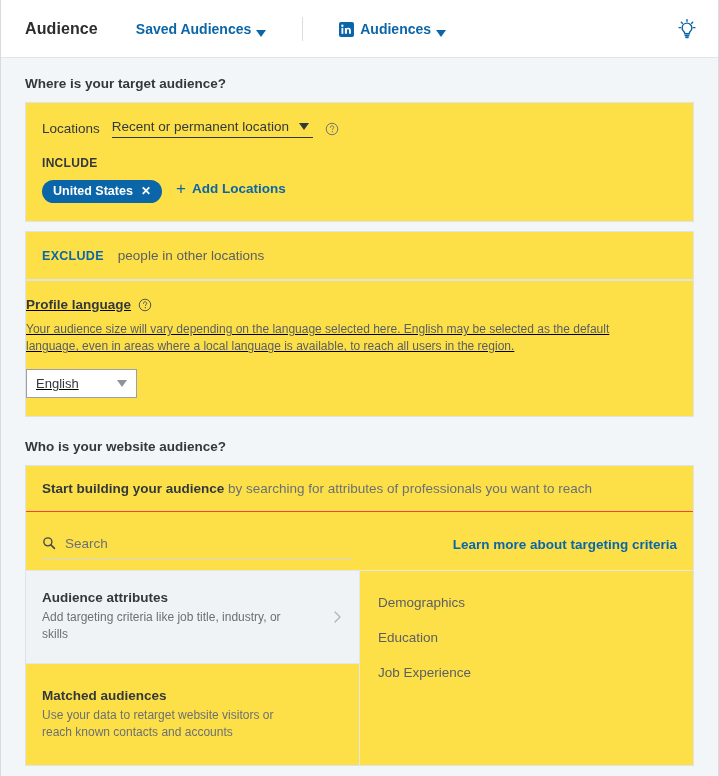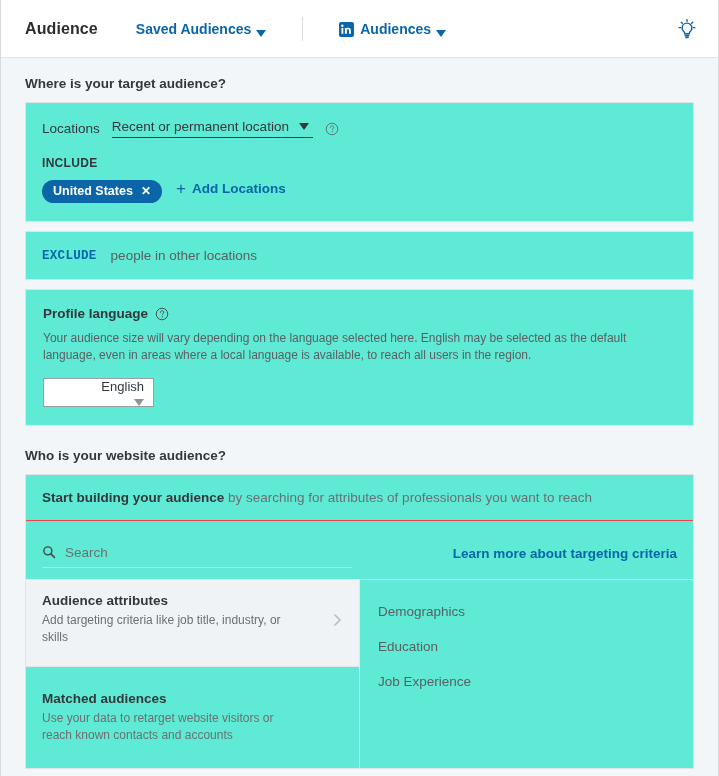--- a/index.html
+++ b/index.html
@@ -115,21 +115,21 @@
     padding: 18px 24px 0 24px;
     box-sizing: border-box;
   }
   .section-title {
     font-size: 13.5px;
     font-weight: bold;
     color: #33383d;
     margin-bottom: 11px;
   }
   .card {
-    background: #5eead4;
+    background: #fde047;
     border: 1px solid #dfe3e6;
     box-sizing: border-box;
   }
 
   
   .loc-card { padding: 16px 16px 18px 16px; }
   .loc-row {
     display: flex;
     align-items: center;
   }
@@ -216,32 +216,31 @@
     padding: 16px;
     display: flex;
     align-items: center;
   }
   .exclude-label {
     font-size: 12.5px;
     font-weight: bold;
     color: #0a66a8;
     letter-spacing: .3px;
     cursor: pointer;
-    font-family: Liberation Mono, monospace;
   }
   .exclude-text {
     font-size: 13.5px;
     color: #5c6063;
     margin-left: 14px;
   }
 
   
   .lang-card {
-    margin-top: 9px;
-    padding: 16px 16px 18px 17px;
+    padding: 16px 16px 18px 0;
+    text-decoration: underline;
   }
   .lang-head {
     display: flex;
     align-items: center;
   }
   .lang-title {
     font-size: 13.5px;
     font-weight: bold;
     color: #33383d;
   }
@@ -253,26 +252,25 @@
     margin-top: 9px;
     max-width: 628px;
   }
   .lang-select {
     margin-top: 13px;
     width: 111px;
     height: 29px;
     border: 1px solid #9aa0a6;
     background: #ffffff;
     display: flex;
-    align-items: flex-end;
+    align-items: center;
     justify-content: space-between;
     padding: 0 9px;
     box-sizing: border-box;
     cursor: pointer;
-    flex-direction: column;
   }
   .lang-select-text {
     font-size: 13px;
     color: #33383d;
   }
   .caret-grey {
     width: 0;
     height: 0;
     border-left: 5px solid transparent;
     border-right: 5px solid transparent;
@@ -333,21 +331,21 @@
     border-top: 1px solid #e4e7ea;
     margin-top: 11px;
   }
   .picker-left {
     width: 334px;
     box-sizing: border-box;
     border-right: 1px solid #e4e7ea;
     flex: none;
   }
   .picker-item {
-    padding: 13px 16px 19px 16px;
+    padding: 19px 16px 19px 16px;
     display: flex;
     align-items: center;
     justify-content: space-between;
     cursor: pointer;
     box-sizing: border-box;
   }
   .picker-item.selected {
     background: #eff3f6;
     border-bottom: 1px solid #e4e7ea;
   }

